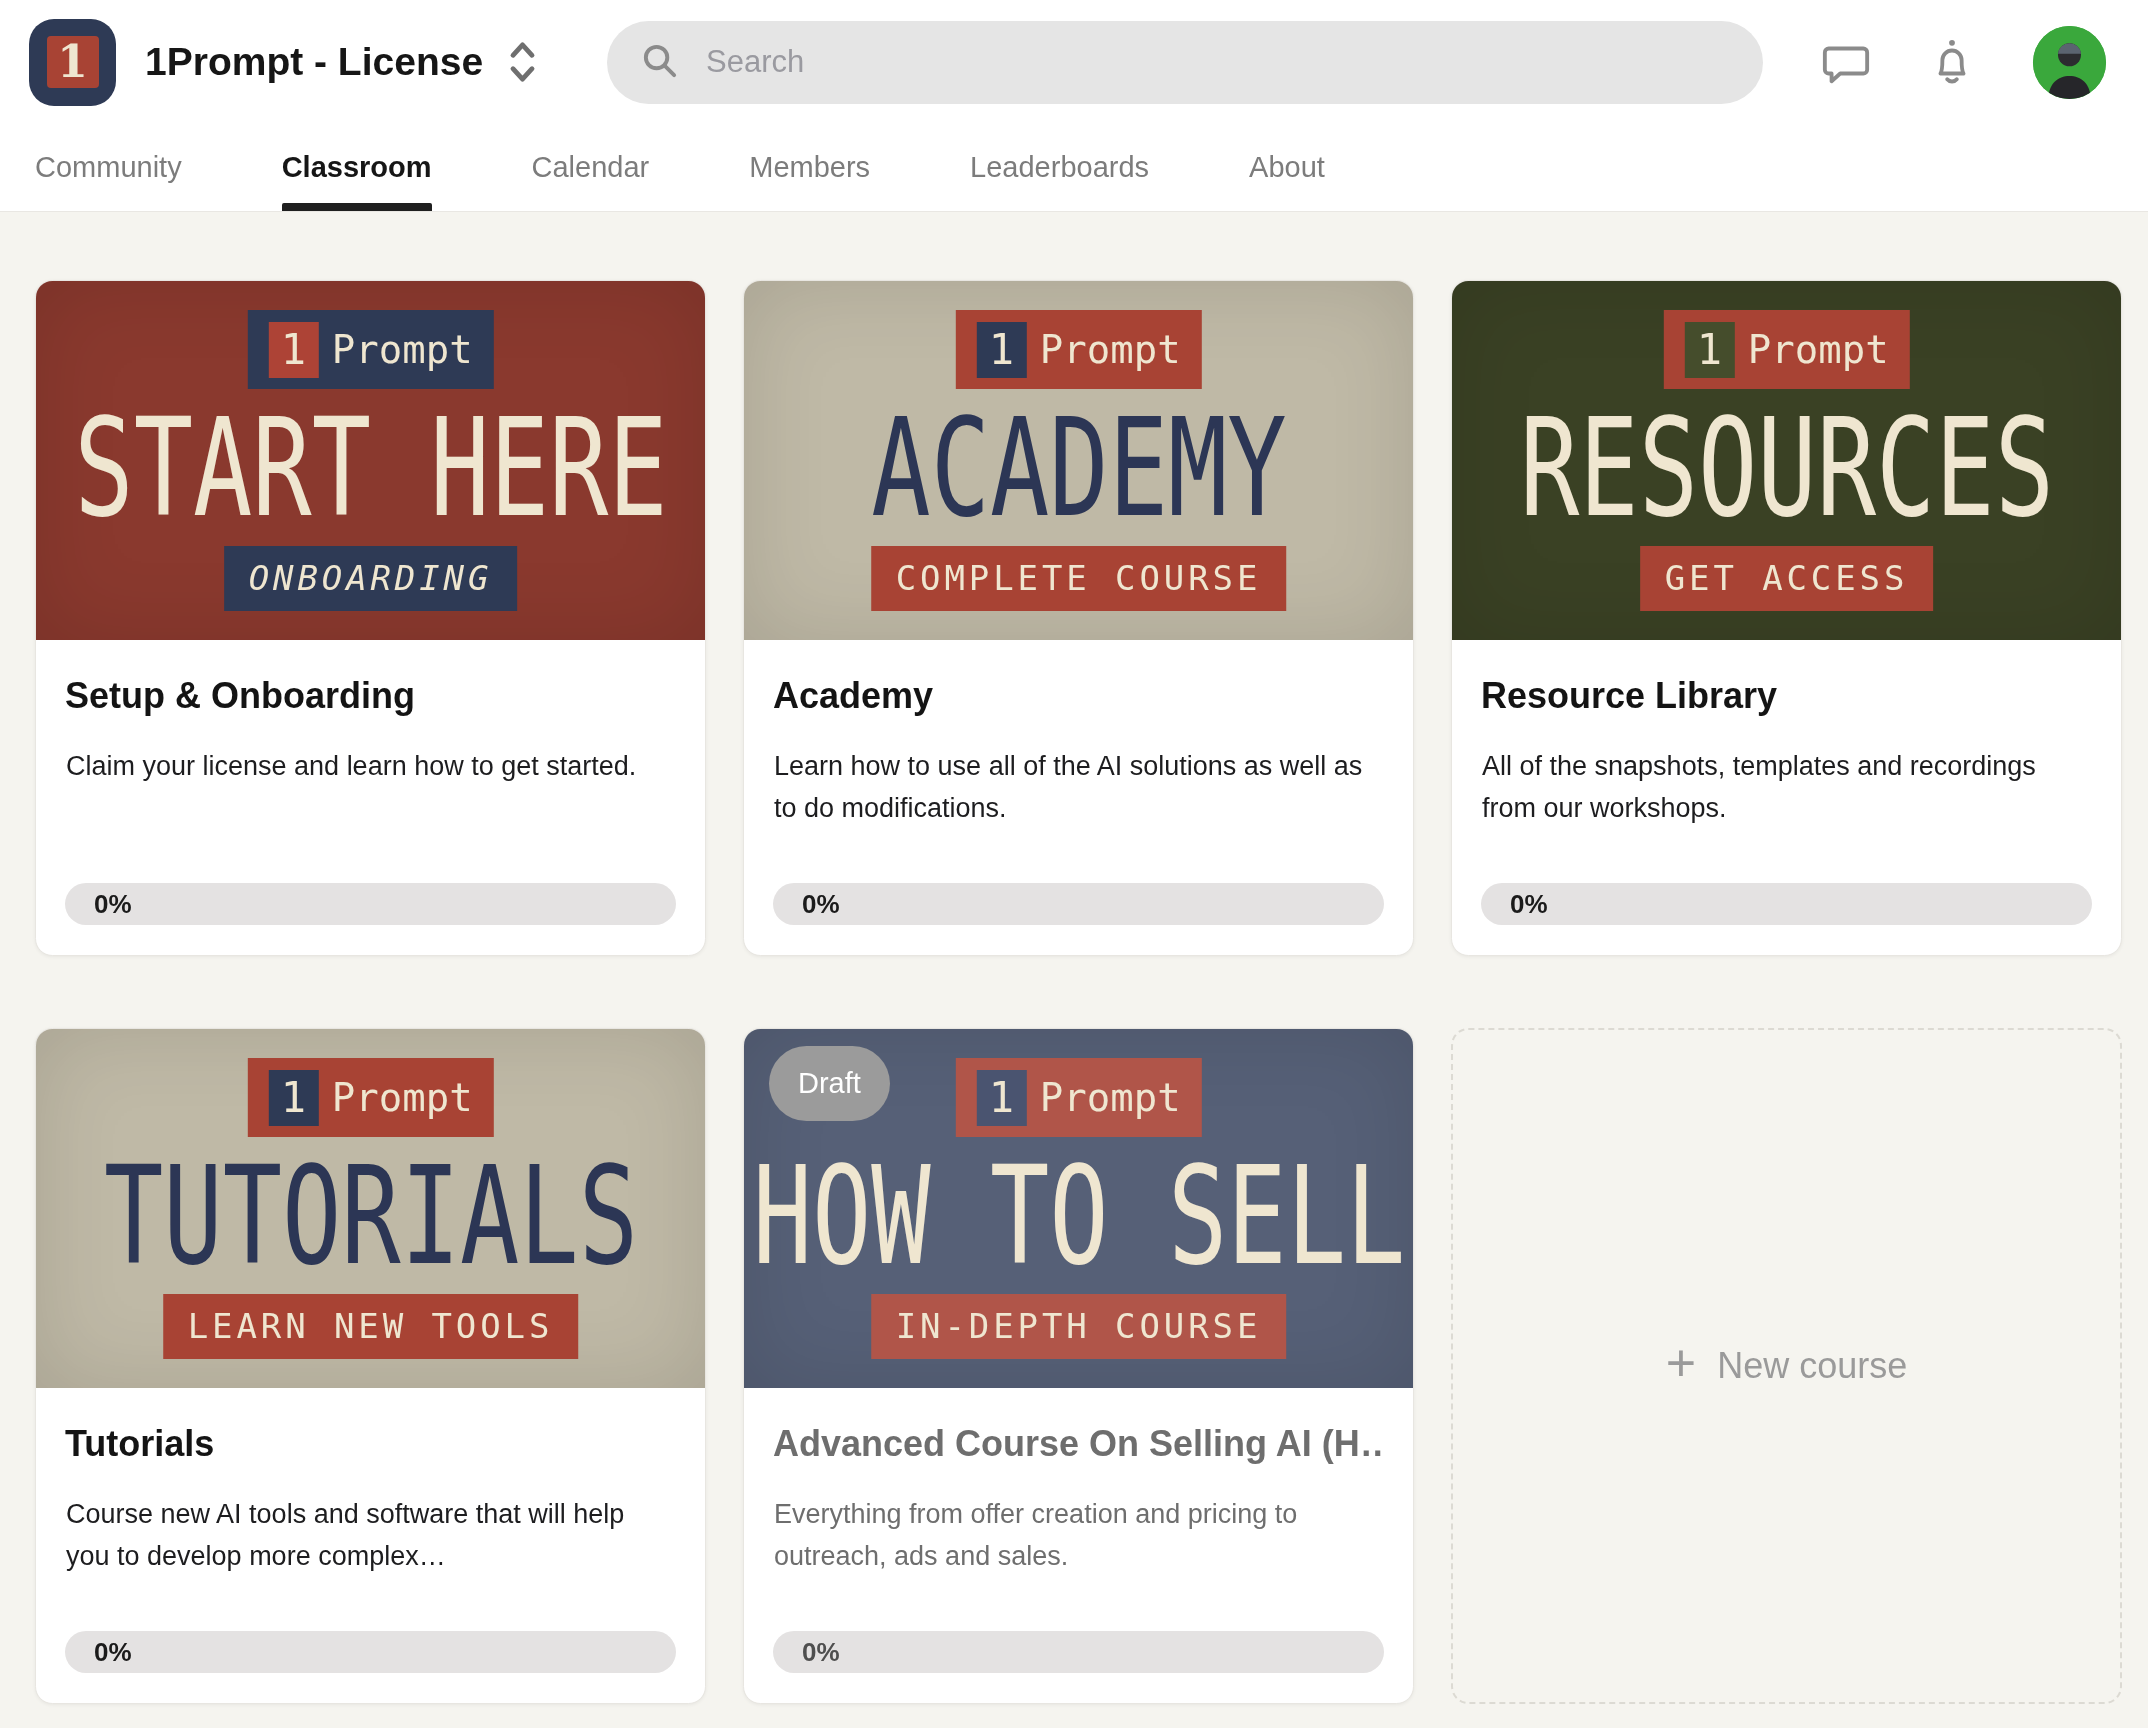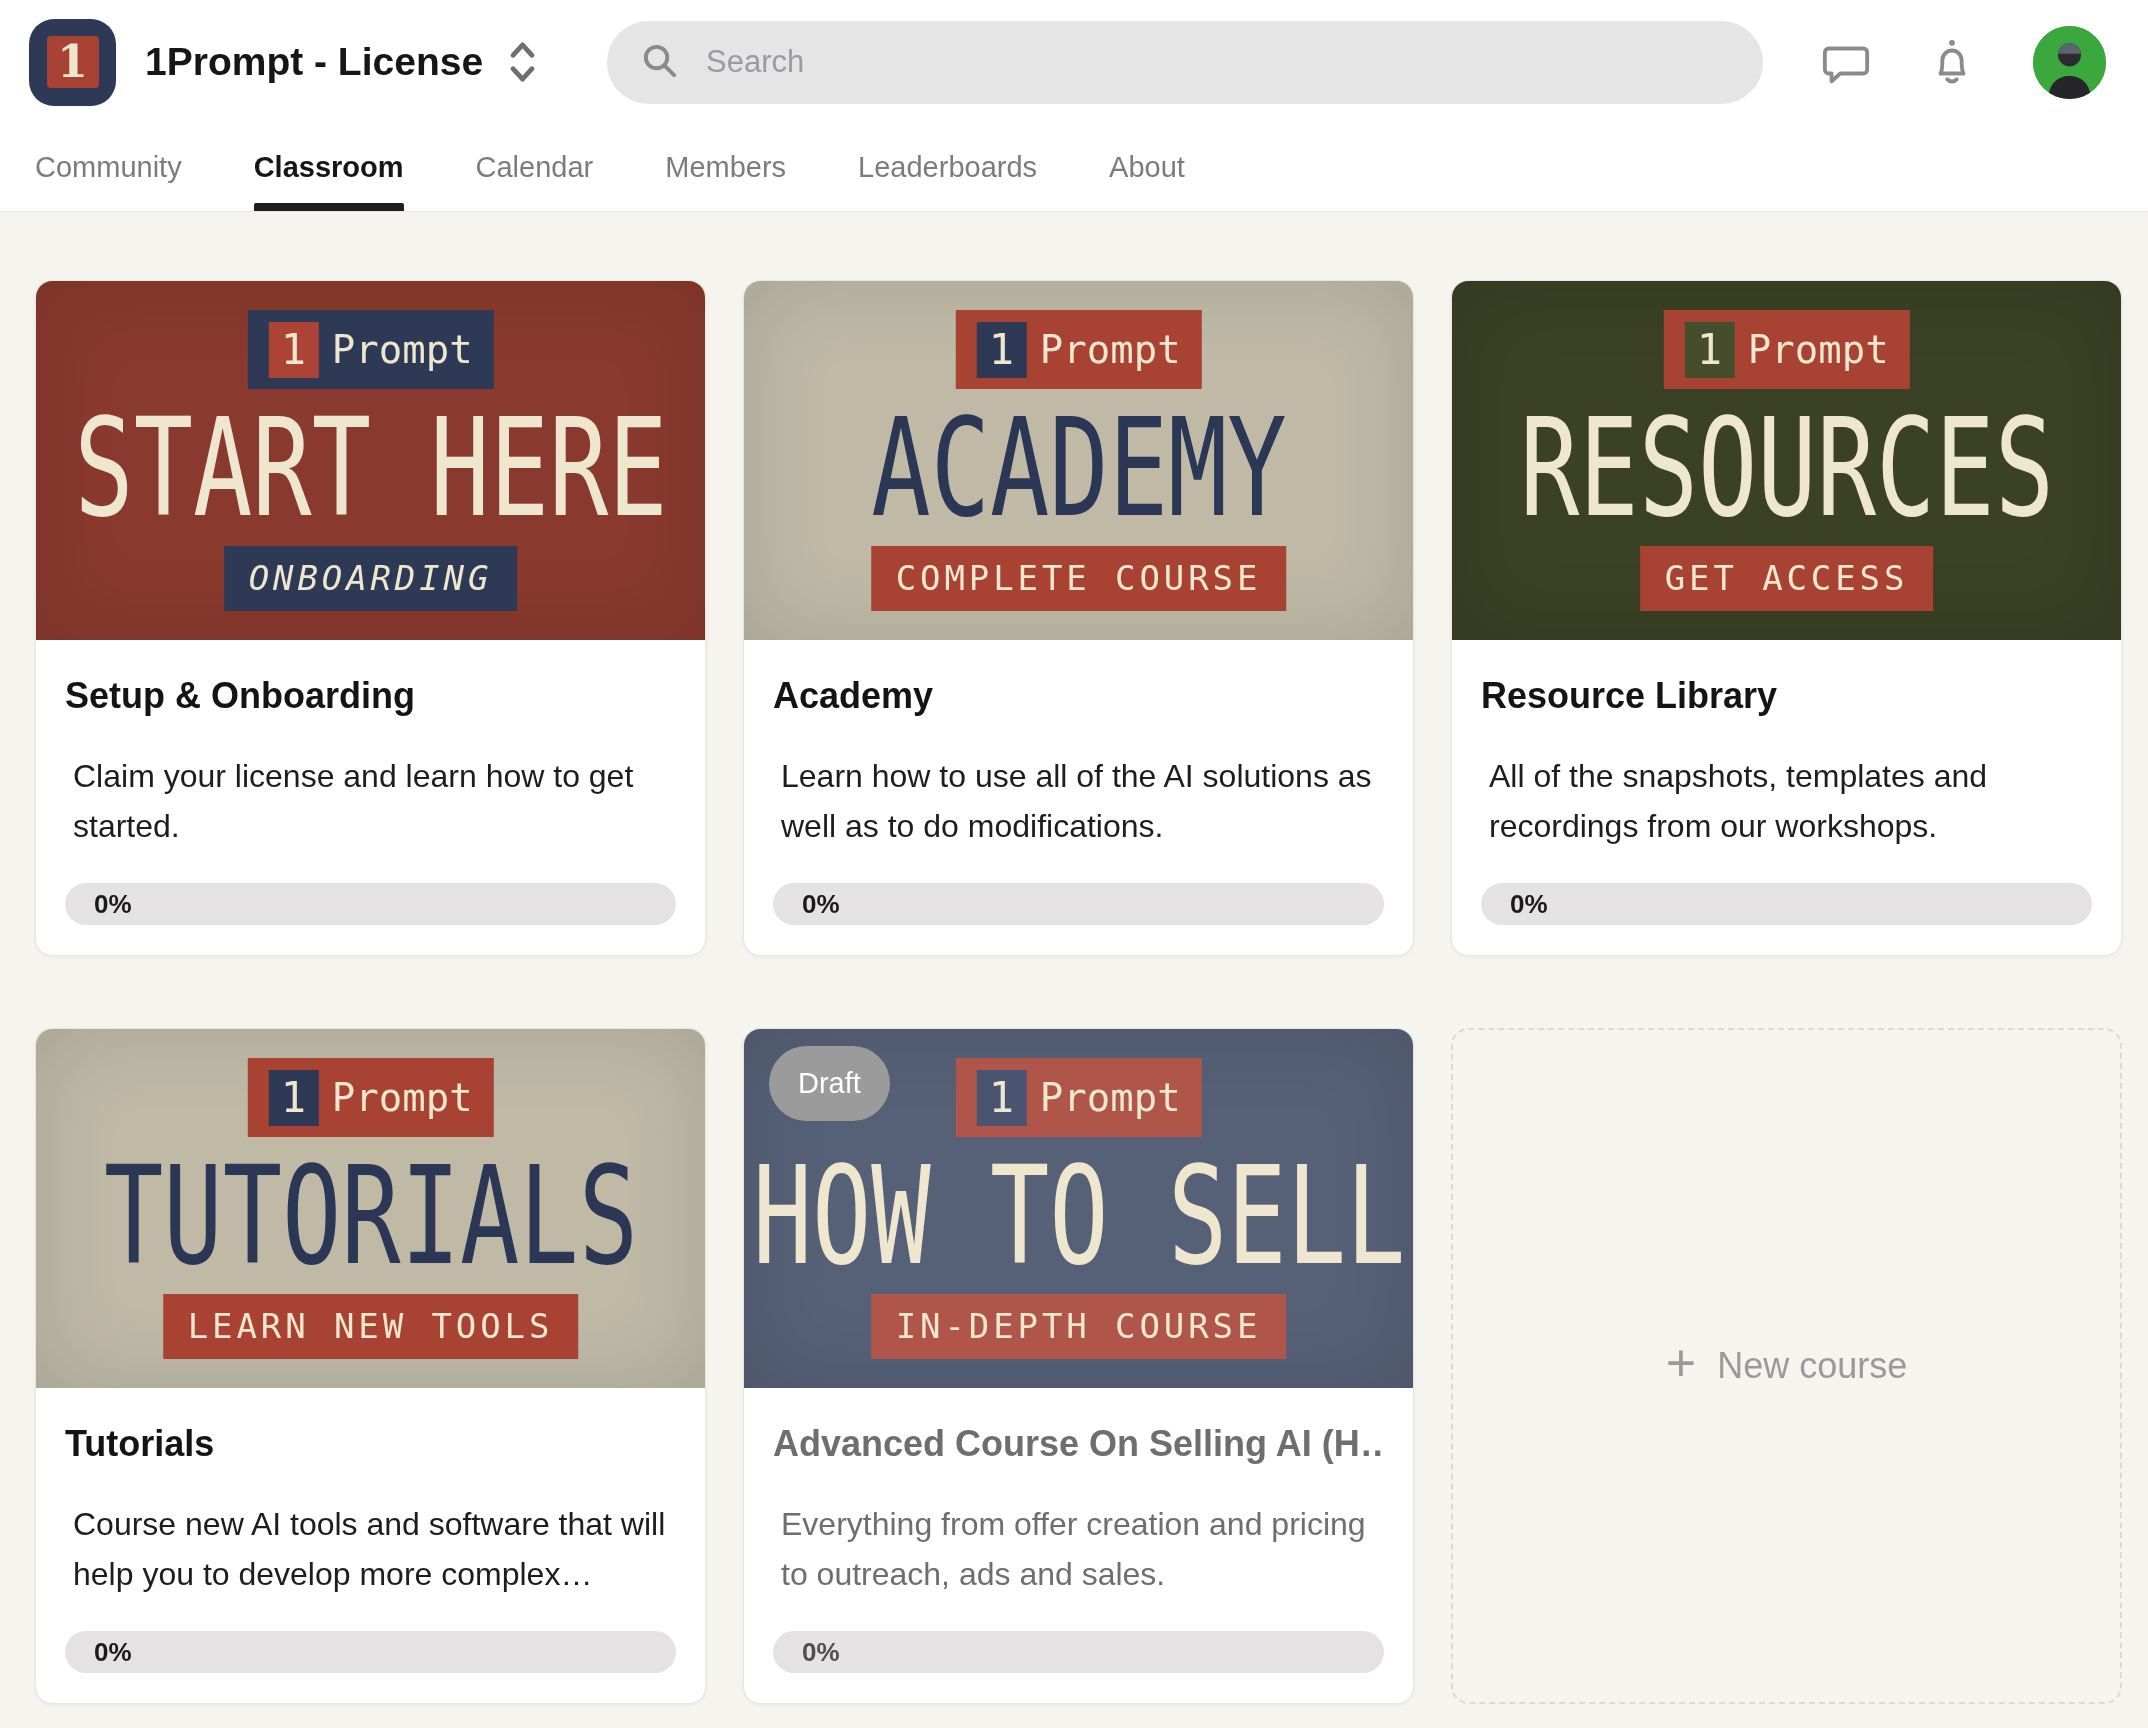--- a/index.html
+++ b/index.html
@@ -40,21 +40,21 @@
     margin-left:25px;
   }
   .search input::placeholder { color:#9a9aa0; }
   .header-icons { display:flex; align-items:center; gap:56px; margin-left:58px; margin-right:13.5px; }
   .icon-btn { cursor:pointer; display:grid; place-items:center; }
   .avatar {
     width:73px; height:73px; border-radius:50%; overflow:hidden; cursor:pointer;
     background:#3aa83c; display:grid; place-items:center;
   }
   
-  .tabs { display:flex; gap:72px; padding:0 35px; height:87px; align-items:flex-start; }
+  .tabs { display:flex; gap:100px; padding:0 35px; height:87px; align-items:flex-start; }
   .tab {
     font-size:29px; color:#7c7c7c; cursor:pointer; position:relative;
     height:100%; display:flex; align-items:center; white-space:nowrap;
   }
   .tab.active { color:#161616; font-weight:bold; }
   .tab.active::after {
     content:""; position:absolute; left:0; right:0; bottom:0; height:7.7px;
     background:#1f1f1f; border-radius:1.9px 1.9px 0 0;
   }
 
@@ -98,21 +98,21 @@
     position:absolute; top:17px; left:25px; background:#9b9b9b; color:#ffffff;
     font-size:29px; padding:21px 29px; border-radius:965px;
   }
   .card-body {
     flex:1; padding:35px 29px 30px; display:flex; flex-direction:column;
   }
   .card-title {
     margin:0 0 27px; font-size:36px; font-weight:bold; color:#141414;
     white-space:nowrap; overflow:hidden;
   }
-  .card-desc { margin:8px; font-size:32px; line-height:1.56; color:#1d1d1f; }
+  .card-desc { margin:1px; font-size:27px; line-height:1.56; color:#1d1d1f; }
   .card.draft .card-title, .card.draft .card-desc { color:#6e6e6e; }
   .progress {
     margin-top:auto; height:42px; background:#e4e2e2; border-radius:21px;
     display:flex; align-items:center; padding:0 29px;
   }
   .progress span { font-size:26px; font-weight:bold; color:#1b1b1b; }
   .card.draft .progress span { color:#4f4f4f; }
 
   .new-course {
     width:671px; height:676px; border:2.9px dashed #dcdad3; border-radius:17.4px;

